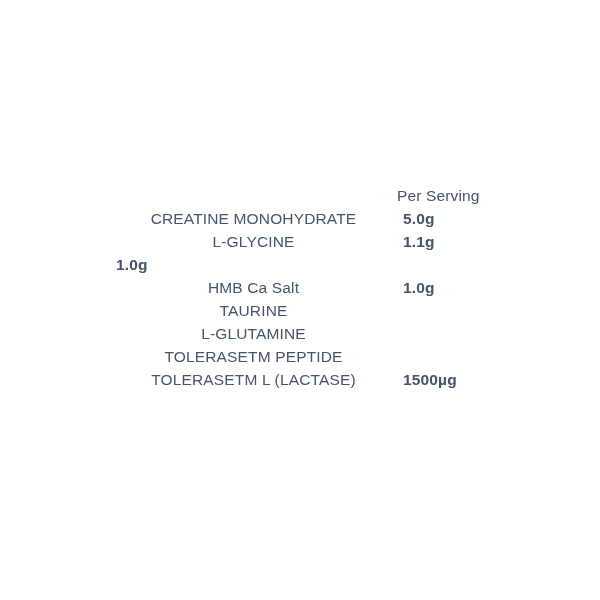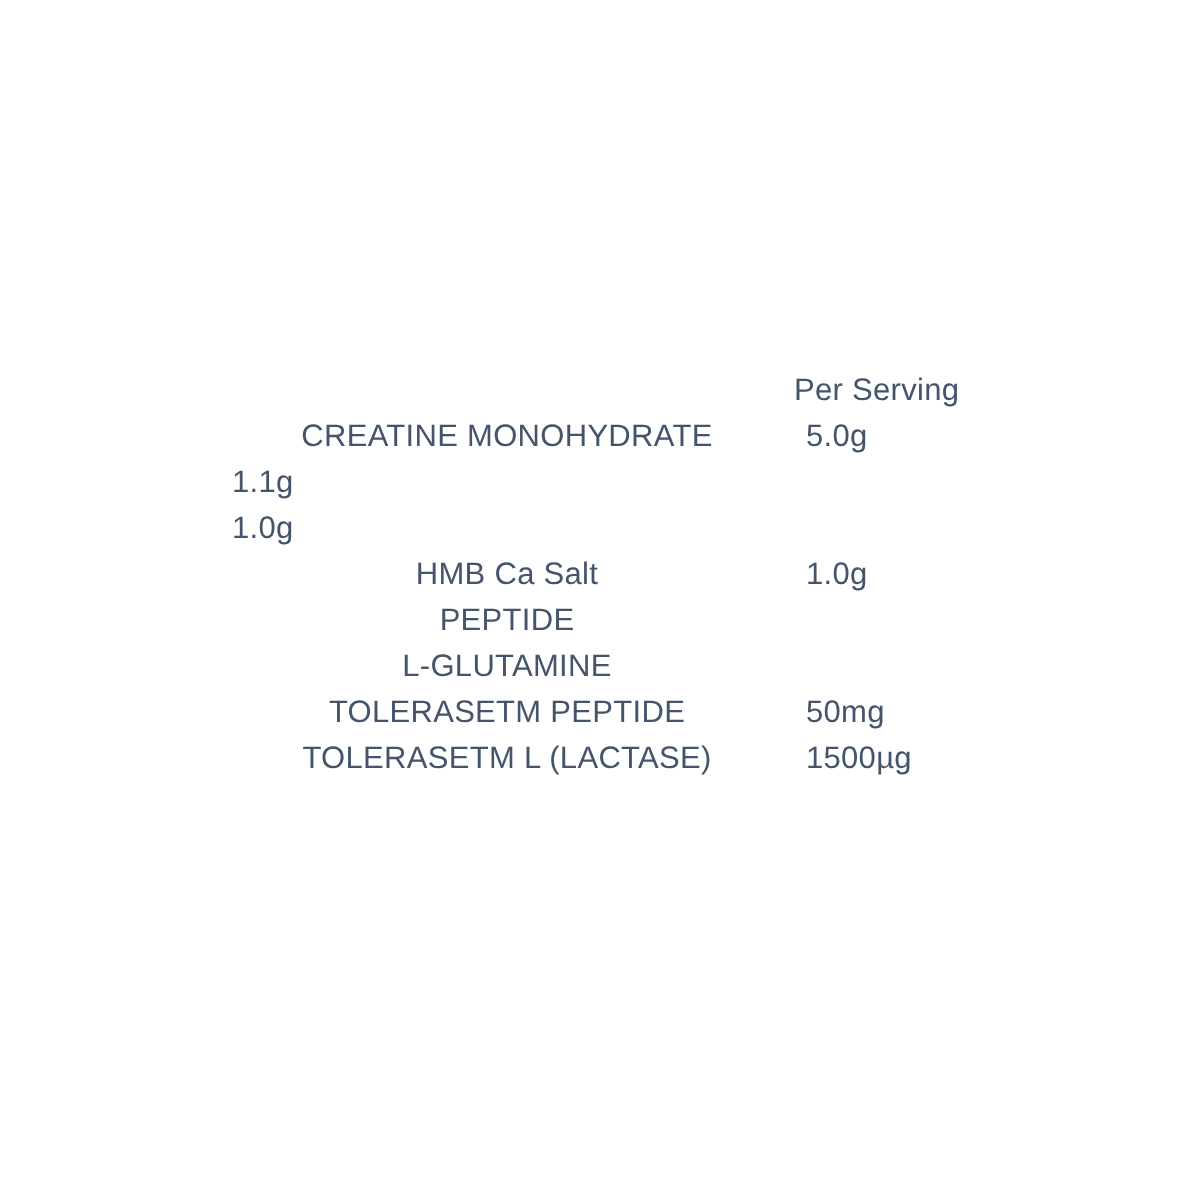--- a/index.html
+++ b/index.html
@@ -40,62 +40,63 @@
     text-align: center;
   }
   .value-col {
     flex: 1;
   }
   .header-row .value-col {
     padding-left: 0;
   }
   .data-row .value-col {
     padding-left: 6px;
+    font-weight: bold;
   }
 </style>
 </head>
 <body>
 
 <div class="canvas">
   <div class="facts-table">
 
     <div class="row header-row">
       <div class="name-cell"></div>
       <div class="value-col">Per Serving</div>
     </div>
 
     <div class="row data-row">
       <div class="name-cell">CREATINE MONOHYDRATE</div>
       <div class="value-col">5.0g</div>
     </div>
 
     <div class="row data-row">
+      <div class="name-cell">L-GLYCINE</div>
       <div class="value-col">1.1g</div>
     </div>
 
     <div class="row data-row">
       <div class="value-col">1.0g</div>
     </div>
 
     <div class="row data-row">
       <div class="name-cell">HMB Ca Salt</div>
       <div class="value-col">1.0g</div>
     </div>
 
     <div class="row data-row">
-      <div class="name-cell">PEPTIDE</div>
+      <div class="name-cell">TAURINE</div>
     </div>
 
     <div class="row data-row">
       <div class="name-cell">L-GLUTAMINE</div>
     </div>
 
     <div class="row data-row">
       <div class="name-cell">TOLERASETM PEPTIDE</div>
-      <div class="value-col">50mg</div>
     </div>
 
 
     <div class="row data-row">
       <div class="name-cell">TOLERASETM L (LACTASE)</div>
       <div class="value-col">1500µg</div>
     </div>
 
   </div>
 </div>

